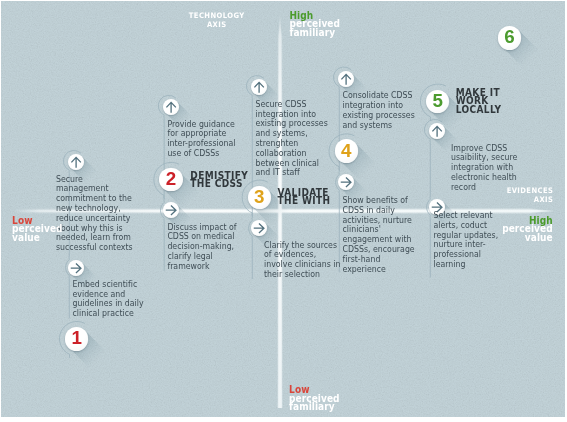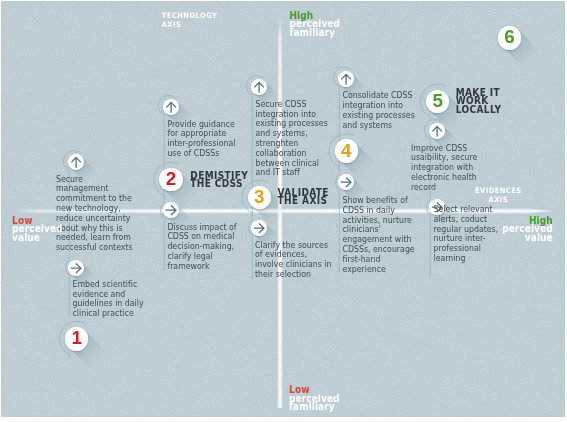--- a/index.html
+++ b/index.html
@@ -215,21 +215,21 @@
         <stop offset="1" stop-color="#5b7c8a" stop-opacity="0"></stop>
       </linearGradient>
         </defs>
       <path d="M2.35 13.8 A 8 8 0 0 0 13.8 2.35 L 34.5 23 L 23 34.5 Z" fill="url(#ls5)"></path>
     </svg>
     <div class="circ" style="left:250.10px;top:219.30px">
       <svg width="16" height="16" viewBox="0 0 16 16">
           <path d="M2.75 8.15 L13.15 8.15 M7.95 3.5 L12.95 8.15 L7.95 13.0" fill="none" stroke="#52707d" stroke-width="1.3" stroke-linejoin="miter" stroke-linecap="butt"></path>
         </svg>
     </div>
-    <div class="btext" style="left:254px;top:239.64px">Clarify the sources
+    <div class="btext" style="left:263px;top:239.64px">Clarify the sources
 of evidences,
 involve clinicians in
 their selection</div>
   </div>
   <div class="card">
     <svg class="shadow" style="left:337.10px;top:69.80px;width:52px;height:52px" viewBox="0 0 52 52">
       <defs>
           <linearGradient id="ls6" x1="0.045" y1="0.045" x2="0.66" y2="0.66">
         <stop offset="0" stop-color="#5b7c8a" stop-opacity=".40"></stop>
         <stop offset="0.4" stop-color="#5b7c8a" stop-opacity=".25"></stop>
@@ -285,21 +285,21 @@
         <stop offset="1" stop-color="#5b7c8a" stop-opacity="0"></stop>
       </linearGradient>
         </defs>
       <path d="M2.35 13.8 A 8 8 0 0 0 13.8 2.35 L 34.5 23 L 23 34.5 Z" fill="url(#ls8)"></path>
     </svg>
     <div class="circ" style="left:428.10px;top:122.20px">
       <svg width="16" height="16" viewBox="0 0 16 16">
           <path d="M8.1 3.35 L8.1 13.75 M3.4 8.35 L8.1 3.4 L12.85 8.35" fill="none" stroke="#52707d" stroke-width="1.3" stroke-linejoin="miter" stroke-linecap="butt"></path>
         </svg>
     </div>
-    <div class="btext" style="left:410px;top:142.54px">Improve CDSS
+    <div class="btext" style="left:450px;top:142.54px">Improve CDSS
 usaibility, secure
 integration with
 electronic health
 record</div>
   </div>
   <div class="card">
     <svg class="shadow" style="left:428.10px;top:198.20px;width:52px;height:52px" viewBox="0 0 52 52">
       <defs>
           <linearGradient id="ls9" x1="0.045" y1="0.045" x2="0.66" y2="0.66">
         <stop offset="0" stop-color="#5b7c8a" stop-opacity=".40"></stop>
@@ -308,21 +308,21 @@
         <stop offset="1" stop-color="#5b7c8a" stop-opacity="0"></stop>
       </linearGradient>
         </defs>
       <path d="M2.35 13.8 A 8 8 0 0 0 13.8 2.35 L 34.5 23 L 23 34.5 Z" fill="url(#ls9)"></path>
     </svg>
     <div class="circ" style="left:428.10px;top:198.20px">
       <svg width="16" height="16" viewBox="0 0 16 16">
           <path d="M2.75 8.15 L13.15 8.15 M7.95 3.5 L12.95 8.15 L7.95 13.0" fill="none" stroke="#52707d" stroke-width="1.3" stroke-linejoin="miter" stroke-linecap="butt"></path>
         </svg>
     </div>
-    <div class="btext" style="left:432.50px;top:204px">Select relevant
+    <div class="btext" style="left:432.50px;top:210px">Select relevant
 alerts, coduct
 regular updates,
 nurture inter-
 professional
 learning</div>
   </div>
   <svg class="shadow" style="left:63.95px;top:326.00px;width:72px;height:72px" viewBox="0 0 72 72">
     <defs>
         <linearGradient id="bs0" x1="0.05" y1="0.05" x2="0.68" y2="0.68">
       <stop offset="0" stop-color="#5b7c8a" stop-opacity=".42"></stop>
@@ -360,21 +360,21 @@
       <stop offset="0.8" stop-color="#5b7c8a" stop-opacity=".07"></stop>
       <stop offset="1" stop-color="#5b7c8a" stop-opacity="0"></stop>
     </linearGradient>
       </defs>
     <path d="M3.44 20.06 A 11.75 11.75 0 0 0 20.06 3.44 L 47 30.4 L 30.4 47 Z" fill="url(#bs2)"></path>
   </svg>
   <div class="badge" style="left:246.60px;top:184.60px">
     <span style="color:#dfa21a">3</span>
   </div>
   <div class="btitle" style="left:276.60px;top:188.44px">VALIDATE
-THE AXIS</div>
+THE WITH</div>
   <svg class="shadow" style="left:333.50px;top:138.40px;width:72px;height:72px" viewBox="0 0 72 72">
     <defs>
         <linearGradient id="bs3" x1="0.05" y1="0.05" x2="0.68" y2="0.68">
       <stop offset="0" stop-color="#5b7c8a" stop-opacity=".42"></stop>
       <stop offset="0.4" stop-color="#5b7c8a" stop-opacity=".26"></stop>
       <stop offset="0.8" stop-color="#5b7c8a" stop-opacity=".07"></stop>
       <stop offset="1" stop-color="#5b7c8a" stop-opacity="0"></stop>
     </linearGradient>
       </defs>
     <path d="M3.44 20.06 A 11.75 11.75 0 0 0 20.06 3.44 L 47 30.4 L 30.4 47 Z" fill="url(#bs3)"></path>
@@ -406,23 +406,23 @@
       <stop offset="0.4" stop-color="#5b7c8a" stop-opacity=".26"></stop>
       <stop offset="0.8" stop-color="#5b7c8a" stop-opacity=".07"></stop>
       <stop offset="1" stop-color="#5b7c8a" stop-opacity="0"></stop>
     </linearGradient>
       </defs>
     <path d="M3.44 20.06 A 11.75 11.75 0 0 0 20.06 3.44 L 47 30.4 L 30.4 47 Z" fill="url(#bs5)"></path>
   </svg>
   <div class="badge" style="left:496.65px;top:25.10px">
     <span style="color:#4c9b2f">6</span>
   </div>
-  <div class="axlab" style="left:160.7px;top:11.2px;width:110px;text-align:left">TECHNOLOGY
+  <div class="axlab" style="left:160.7px;top:11.2px;width:110px;text-align:center">TECHNOLOGY
 AXIS</div>
-  <div class="axlab" style="left:442.3px;top:186.4px;width:110px;text-align:center">EVIDENCES
+  <div class="axlab" style="left:442.3px;top:186.4px;width:110px;text-align:right">EVIDENCES
 AXIS</div>
   <div class="marker" style="left:288.5px;top:10.98px"><div style="color:#4b9b2c">High</div><div>perceived
 familiary</div></div>
   <div class="marker" style="left:288.1px;top:385.18px"><div style="color:#d9453a">Low</div><div>perceived
 familiary</div></div>
   <div class="marker" style="left:11.1px;top:215.88px"><div style="color:#d9453a">Low</div><div>perceived
 value</div></div>
   <div class="marker" style="left:461.7px;top:215.98px;width:90px;text-align:right"><div style="color:#4b9b2c">High</div><div>perceived
 value</div></div>
 

